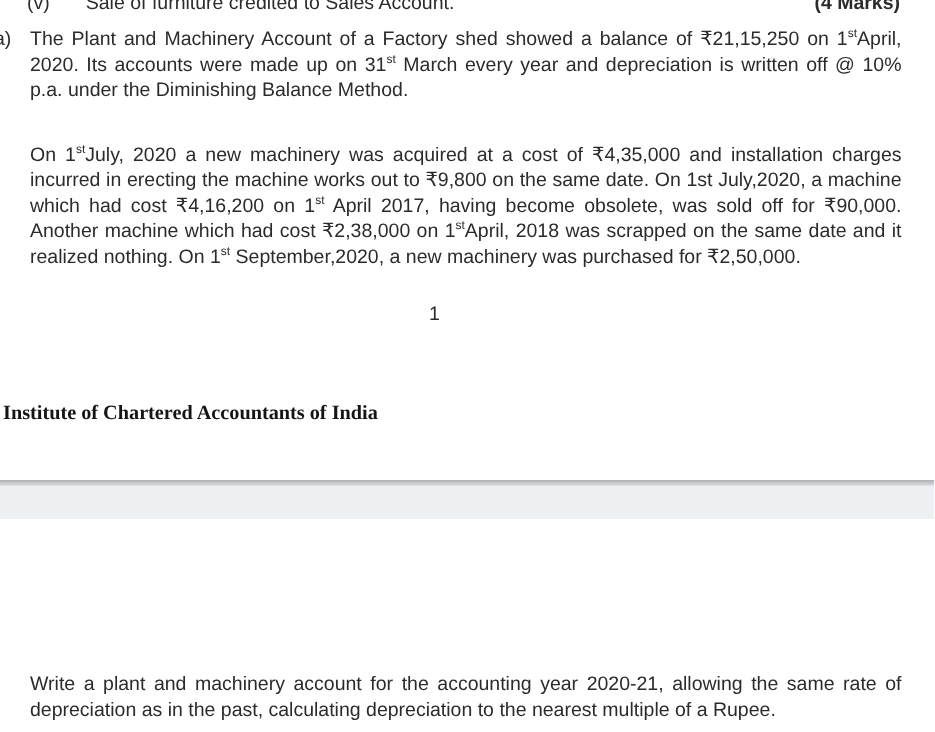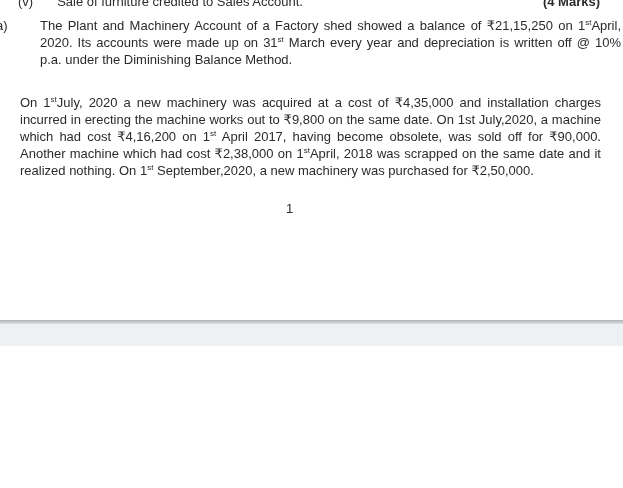--- a/index.html
+++ b/index.html
@@ -34,21 +34,21 @@
   .para {
     position:absolute; left:20px; width:581px;
     font-size:13px; line-height:17px;
     text-align:justify;
   }
   .para sup {
     font-size:8px;
     vertical-align:super;
     line-height:0;
   }
-  .p1 { top:17px;margin-left:20px; }
+  .p1 { top:17px; }
   .p2 { top:94px; }
 
   .pageno {
     position:absolute; top:201px; left:286px;
     font-size:13px; line-height:16px;
   }
 
   .institute {
     position:absolute; top:266px; left:2px;
     font-family:"Liberation Serif","DejaVu Serif",serif;
@@ -89,18 +89,20 @@
   </div>
 
   <div class="q-label">a)</div>
 
   <div class="para p1"><span>The Plant and Machinery Account of a Factory shed showed a balance of ₹21,15,250 on 1</span><sup>st</sup><span>April, 2020. Its accounts were made up on 31</span><sup>st</sup><span> March every year and depreciation is written off @ 10% p.a. under the Diminishing Balance Method.</span></div>
 
   <div class="para p2"><span>On 1</span><sup>st</sup><span>July, 2020 a new machinery was acquired at a cost of ₹4,35,000 and installation charges incurred in erecting the machine works out to ₹9,800 on the same date. On 1st July,2020, a machine which had cost ₹4,16,200 on 1</span><sup>st</sup><span> April 2017, having become obsolete, was sold off for ₹90,000. Another machine which had cost ₹2,38,000 on 1</span><sup>st</sup><span>April, 2018 was scrapped on the same date and it realized nothing. On 1</span><sup>st</sup><span> September,2020, a new machinery was purchased for ₹2,50,000.</span></div>
 
   <div class="pageno">1</div>
 
+  <div class="institute">Institute of Chartered Accountants of India</div>
 
   <div class="band-edge"></div>
   <div class="band"></div>
 
+  <div class="instruction">Write a plant and machinery account for the accounting year 2020-21, allowing the same rate of depreciation as in the past, calculating depreciation to the nearest multiple of a Rupee.</div>
 
 </div>
 
 </body></html>

